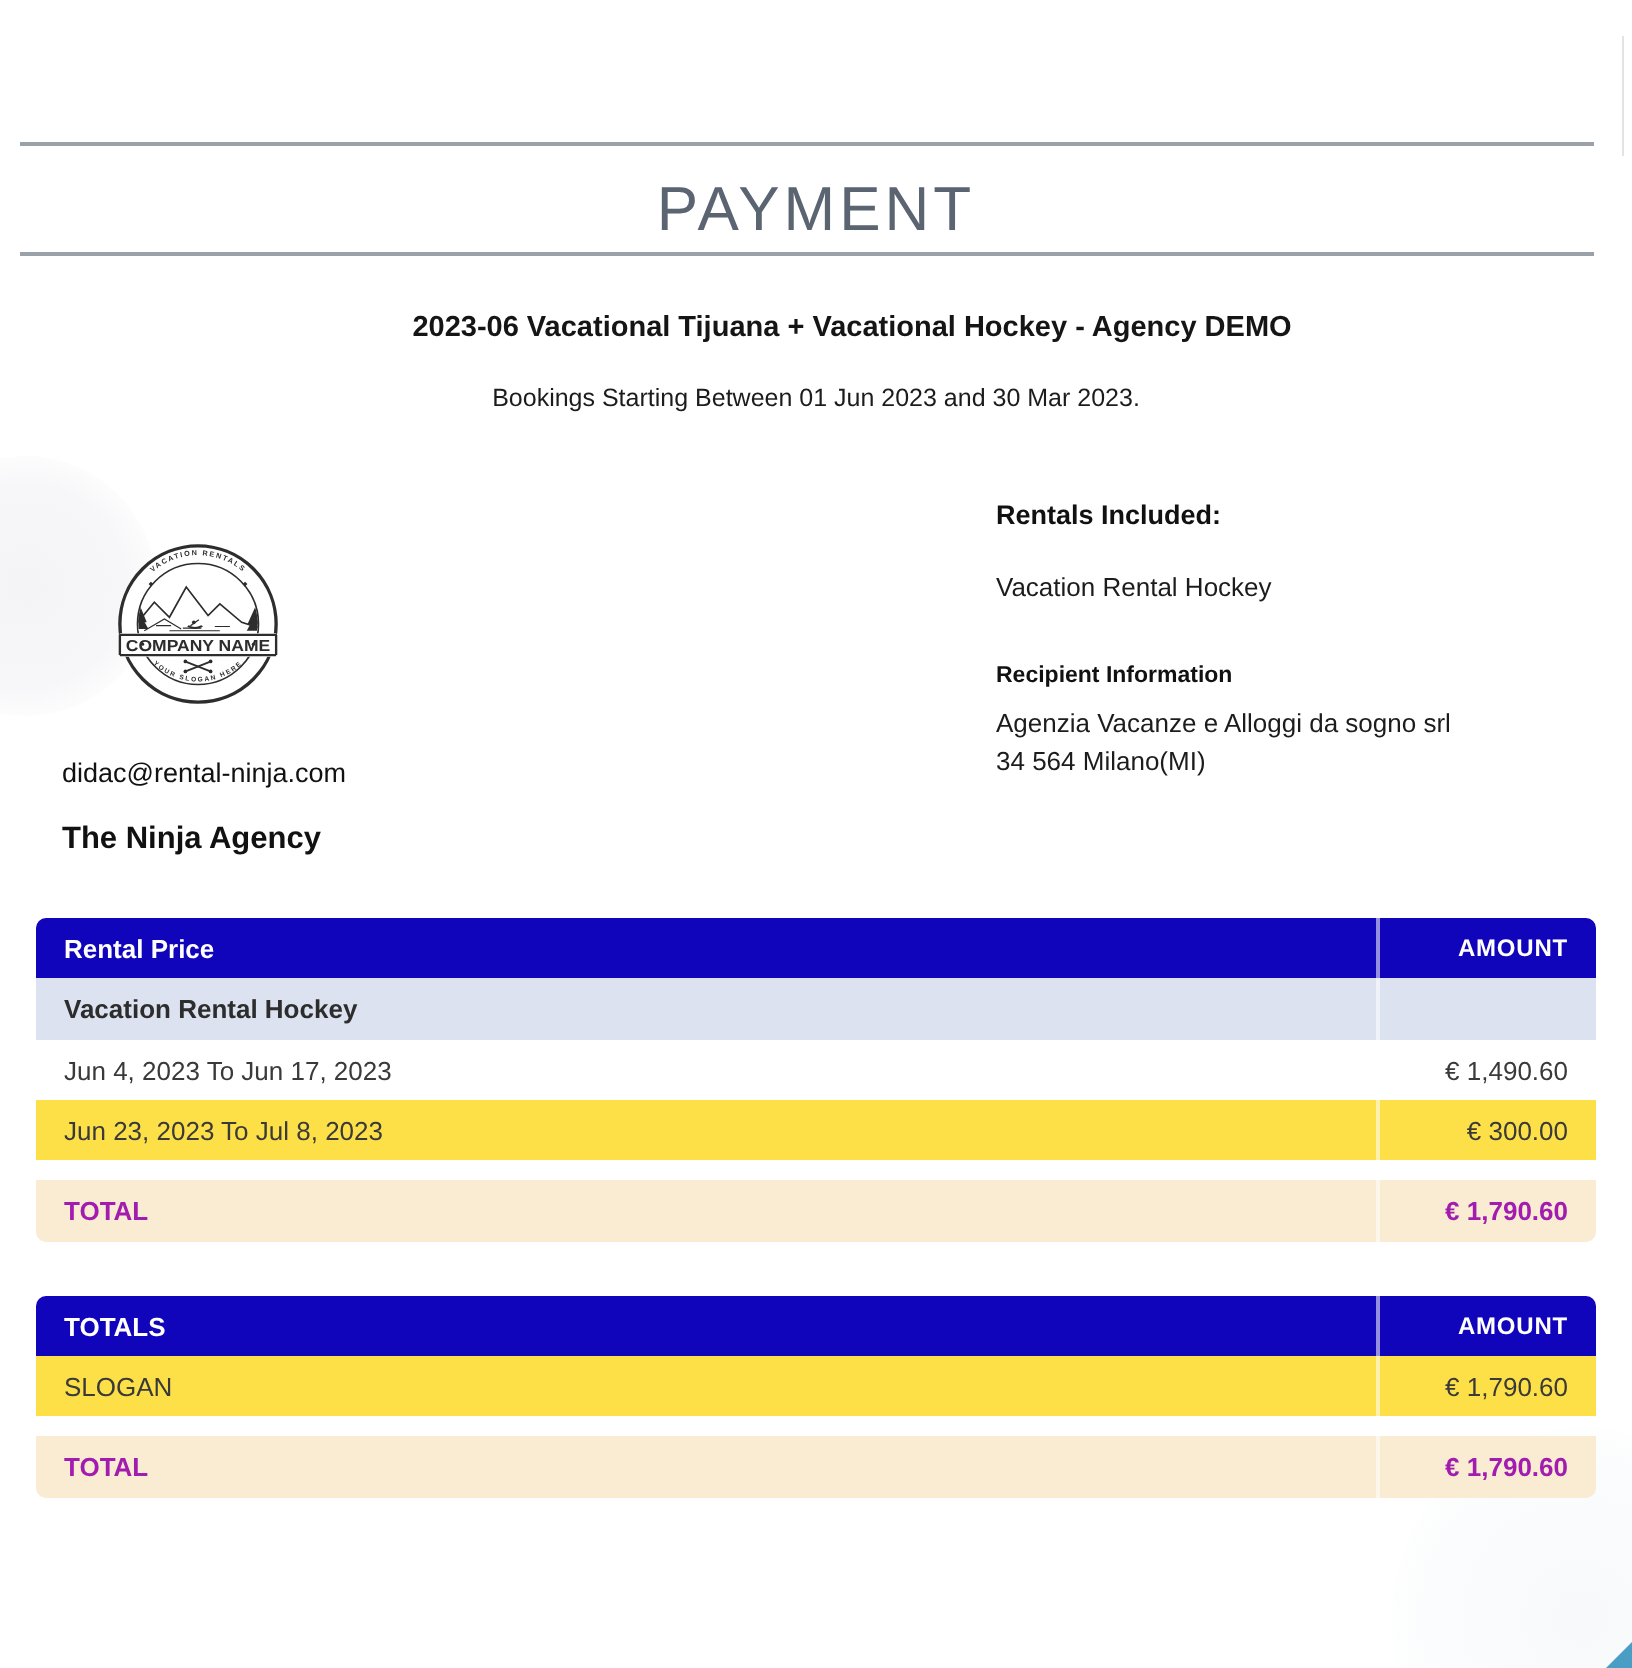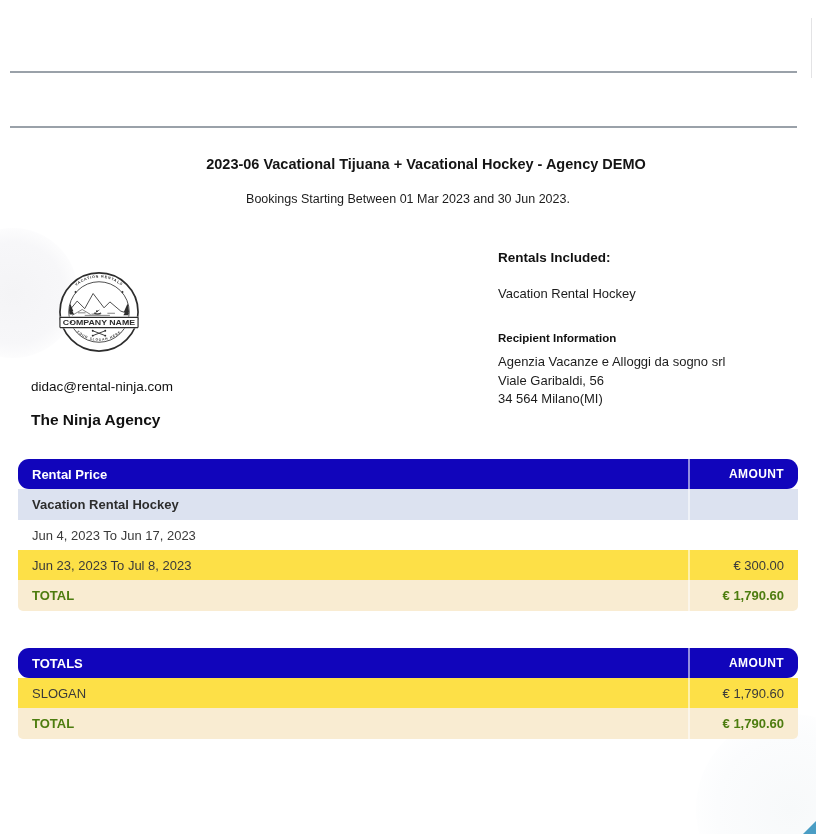--- a/index.html
+++ b/index.html
@@ -60,44 +60,45 @@
   
   .table { position:absolute; left:18px; width:780px; border-radius:5px; overflow:hidden; }
   .table-rental { top:459px; }
   .table-totals { top:648px; }
   .t-row { display:flex; width:100%; }
   .t-label { flex:1; padding:0 14px; display:flex; align-items:center; font-size:13px; }
   .t-amount {
     width:110px; padding:0 14px; display:flex; align-items:center; justify-content:flex-end;
     font-size:13px; border-left:2px solid rgba(255,255,255,0.55);
   }
-  .t-head { background:#1105bb; color:#ffffff; height:30px; font-weight:bold;border-radius:11px; }
+  .t-head { background:#1105bb; color:#ffffff; height:30px; font-weight:bold; }
   .t-head .t-label { font-size:13px; }
   .t-head .t-amount { font-size:12px; letter-spacing:0.4px; }
   .t-group { background:#dce2f0; height:31px; font-weight:bold; color:#2d2d2d; }
   .t-body { background:#ffffff; height:30px; color:#3a3a3a; }
   .t-alt { background:#fde047; }
-  .t-total { background:#f9ecd2; height:31px; font-weight:bold; color:#4d7c0f; }
+  .t-total { background:#f9ecd2; height:31px; font-weight:bold; color:#a21caf;margin-top:10px; }
 
   svg text { font-family:"Liberation Sans", sans-serif; }
 </style>
 </head>
 <body>
 
 <div class="page">
 
   <div class="blob-top-left"></div>
   <div class="blob-bottom-right"></div>
   <div class="edge-line"></div>
 
   <div class="rule rule-top"></div>
+  <div class="doc-title">PAYMENT</div>
   <div class="rule rule-bottom"></div>
 
   <div class="report-heading">2023-06 Vacational Tijuana + Vacational Hockey - Agency DEMO</div>
-  <div class="report-subtitle">Bookings Starting Between 01 Mar 2023 and 30 Jun 2023.</div>
+  <div class="report-subtitle">Bookings Starting Between 01 Jun 2023 and 30 Mar 2023.</div>
 
   <div class="logo-wrap">
     <svg viewBox="0 0 100 100" width="84" height="84">
       <defs>
         <clipPath id="sceneClip">
             <circle cx="50" cy="50" r="35.5"></circle>
           </clipPath>
         <path id="arcTop" d="M 9,50 A 41,41 0 0 1 91,50" fill="none"></path>
         <path id="arcBot" d="M 12,54 A 39,39 0 0 0 88,54" fill="none"></path>
       </defs>
@@ -154,35 +155,35 @@
   </div>
 
   <div class="agency-email">didac@rental-ninja.com</div>
   <div class="agency-name">The Ninja Agency</div>
 
   <div class="rentals-label">Rentals Included:</div>
   <div class="rentals-value">Vacation Rental Hockey</div>
   <div class="recipient-label">Recipient Information</div>
   <div class="recipient-block">
     <div>Agenzia Vacanze e Alloggi da sogno srl</div>
-    <div>Viale Garibaldi, 56</div>
     <div>34 564 Milano(MI)</div>
   </div>
 
   <div class="table table-rental">
     <div class="t-row t-head">
       <div class="t-label">Rental Price</div>
       <div class="t-amount">AMOUNT</div>
     </div>
     <div class="t-row t-group">
       <div class="t-label">Vacation Rental Hockey</div>
       <div class="t-amount"></div>
     </div>
     <div class="t-row t-body">
       <div class="t-label">Jun 4, 2023 To Jun 17, 2023</div>
+      <div class="t-amount">€ 1,490.60</div>
     </div>
     <div class="t-row t-body t-alt">
       <div class="t-label">Jun 23, 2023 To Jul 8, 2023</div>
       <div class="t-amount">€ 300.00</div>
     </div>
     <div class="t-row t-total">
       <div class="t-label">TOTAL</div>
       <div class="t-amount">€ 1,790.60</div>
     </div>
   </div>

